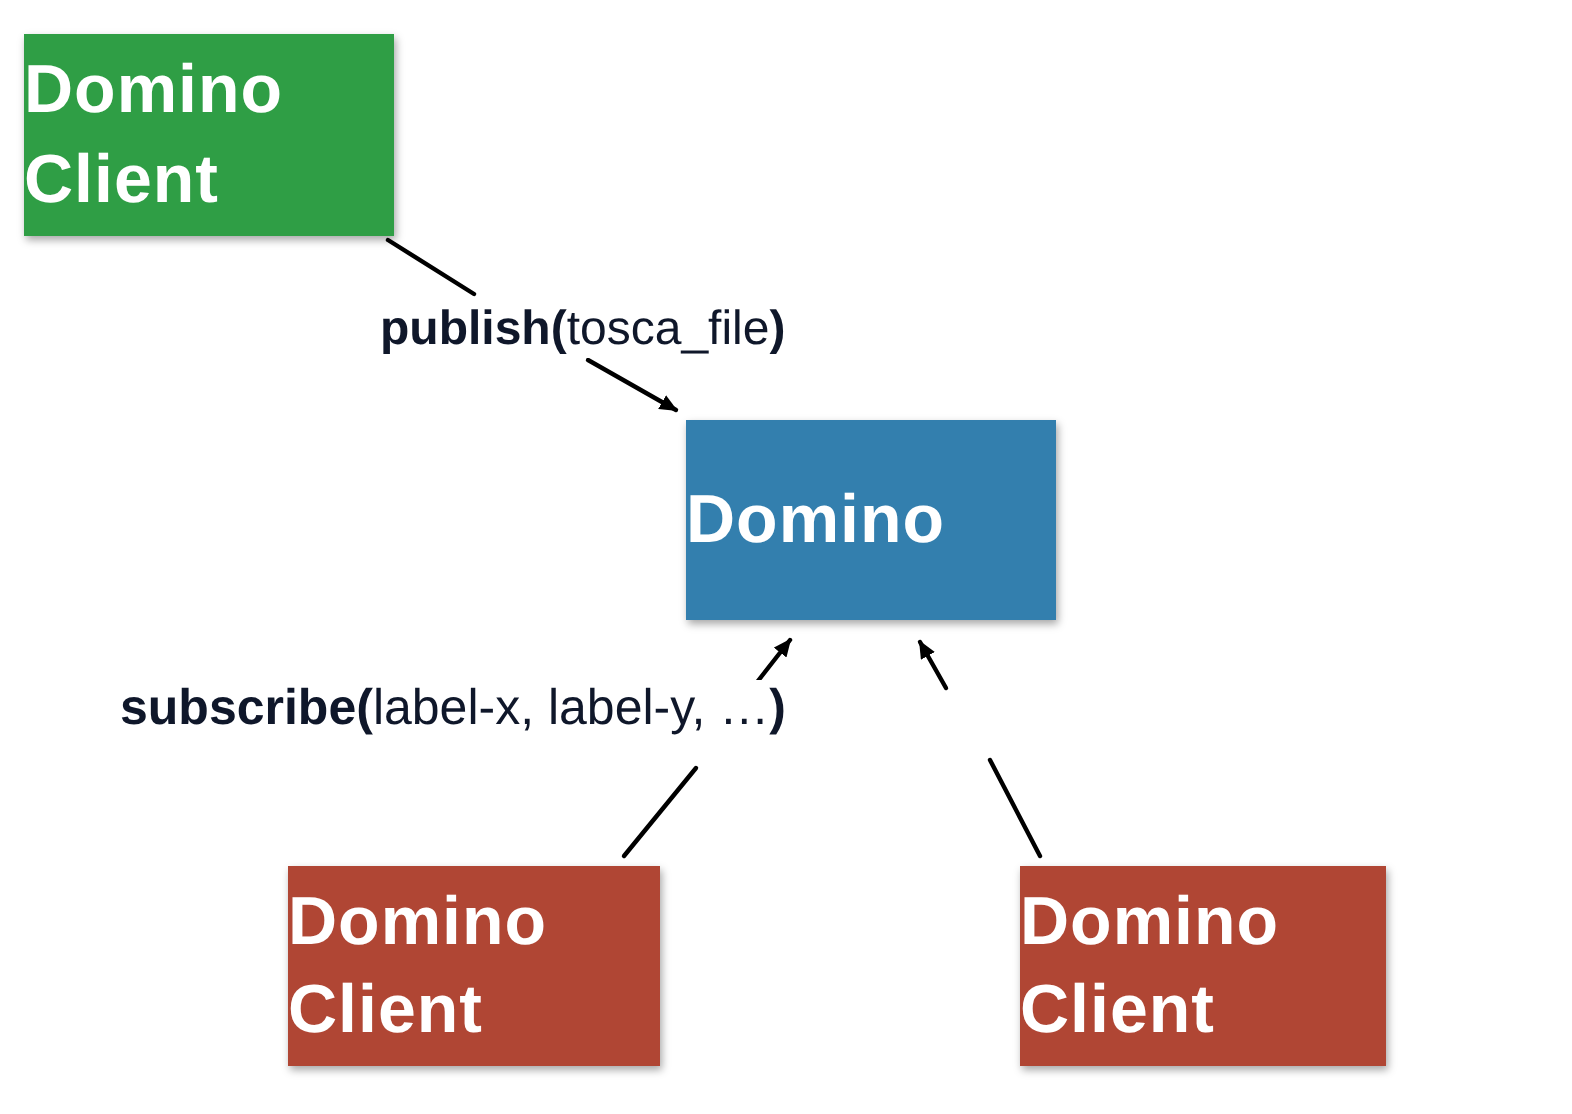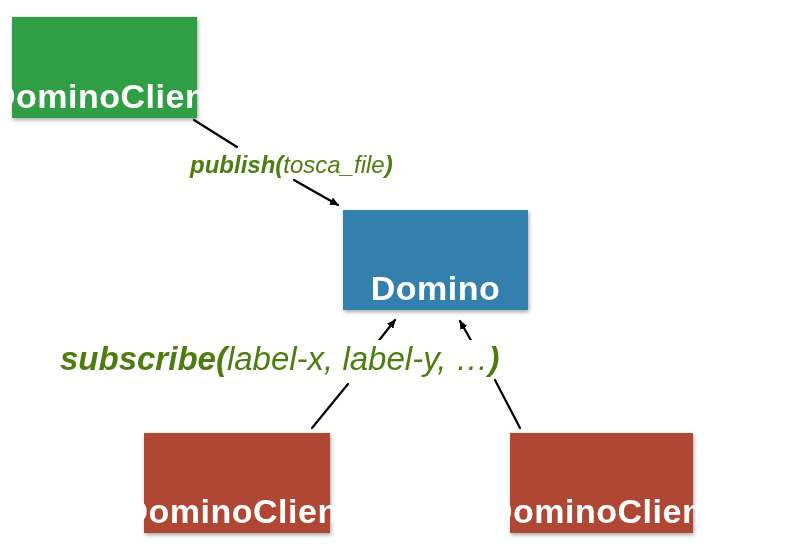--- a/index.html
+++ b/index.html
@@ -11,47 +11,47 @@
   .canvas {
     position: relative;
     width: 786px;
     height: 557px;
     background: #ffffff;
     overflow: hidden;
   }
   .node {
     position: absolute;
     display: flex;
-    align-items: flex-end;
+    flex-direction: column;
+    align-items: flex-start;
     justify-content: center;
     color: #ffffff;
     font-weight: bold;
     font-size: 34px;
     line-height: 1.3;
     text-align: center;
     box-shadow: 1px 2px 4px rgba(0,0,0,0.35);
     letter-spacing: 0.5px;
   }
   .node-client-top    { left: 12px;  top: 17px;  width: 185px; height: 101px; }
   .node-server        { left: 343px; top: 210px; width: 185px; height: 100px; }
   .node-client-bl     { left: 144px; top: 433px; width: 186px; height: 100px; }
   .node-client-br     { left: 510px; top: 433px; width: 183px; height: 100px; }
 
   .edge-label {
     position: absolute;
-    color: #4d7c0f;
+    color: #0f172a;
     font-size: 24px;
     white-space: nowrap;
     background: #ffffff;
     padding: 0 2px;
-    font-style: italic;
   }
   .edge-label .b { font-weight: bold; }
   .label-publish         { left: 188px; top: 151px; }
-  .label-subscribe-left  { left: 58px;  top: 340px; font-size: 33px; }
+  .label-subscribe-left  { left: 58px;  top: 340px; font-size: 25px; }
   .label-subscribe-right { left: 438px; top: 340px; font-size: 25px; }
 
   .arrow-layer {
     position: absolute;
     left: 0; top: 0;
     width: 786px;
     height: 557px;
     pointer-events: none;
   }
   .arrow-layer line {

